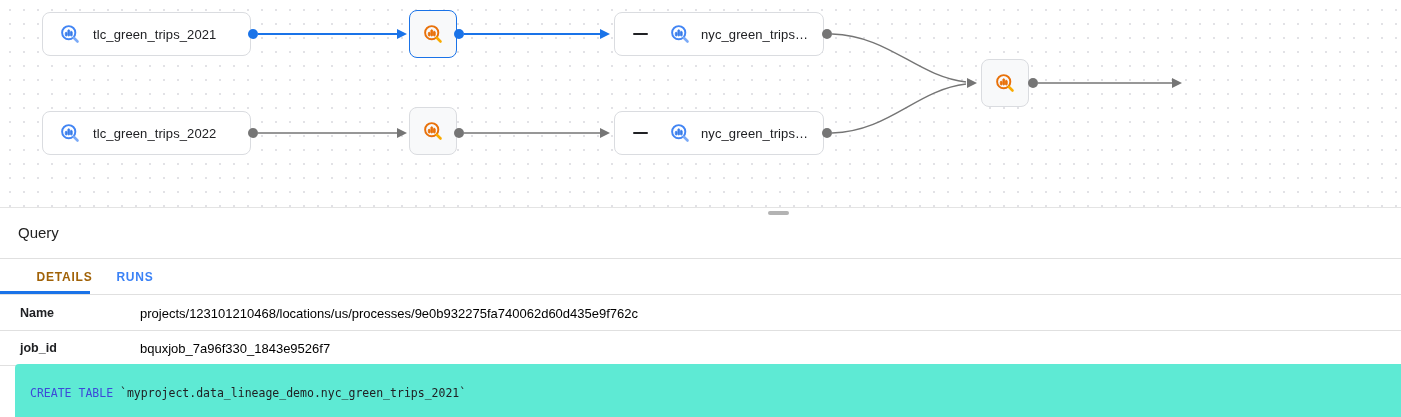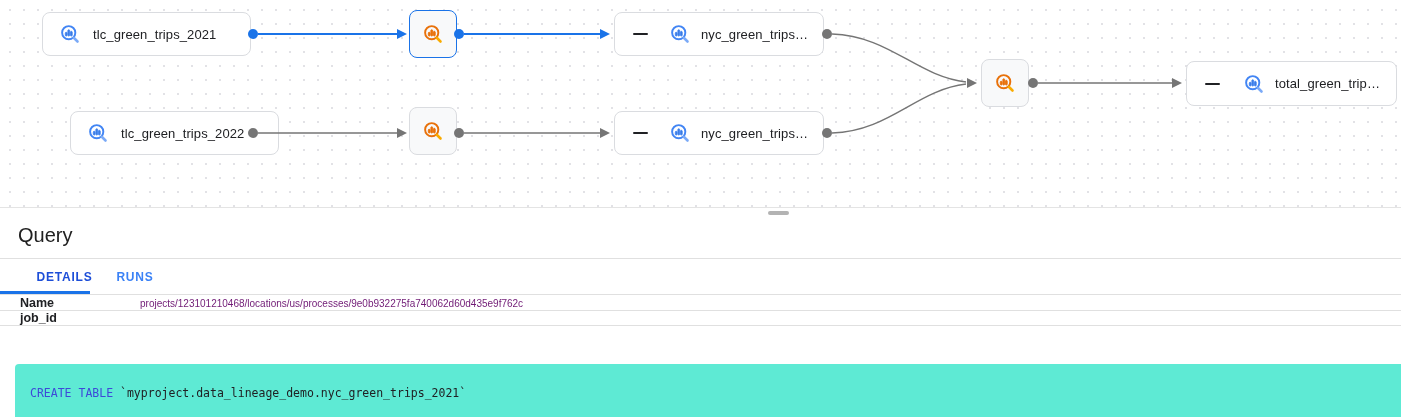--- a/index.html
+++ b/index.html
@@ -52,42 +52,42 @@
   .process-node.selected { border: 1.5px solid #1a73e8; }
 
   
   .drag-handle {
     position: absolute; left: 768px; top: 211px; width: 21px; height: 4px;
     background: #b3b3b3; border-radius: 2px; z-index: 6; cursor: ns-resize;
   }
   .details-panel { position: absolute; top: 208px; left: 0; width: 1401px; height: 209px; background: #fff; }
   .panel-title {
     position: absolute; top: 16px; left: 18px;
-    font-size: 20px; color: #212121; font-weight: 400;
+    font-size: 15px; color: #212121; font-weight: 400;
   }
   .title-divider { position: absolute; top: 50px; left: 0; width: 1401px; border-top: 1px solid #e0e0e0; }
   .tabbar {
     position: absolute; top: 51px; left: 0; width: 1401px; height: 36px;
     display: flex; border-bottom: 1px solid #e0e0e0;
   }
   .tab {
     width: 90px; height: 100%;
     display: flex; align-items: center; justify-content: center;
     font-size: 12px; font-weight: 700; letter-spacing: 0.8px;
     color: #3b82f6; cursor: pointer;
   }
-  .tab.active { color: #1d4ed8; box-shadow: inset 0 -3px 0 #1a73e8; padding-left: 39px; }
+  .tab.active { color: #a16207; box-shadow: inset 0 -3px 0 #1a73e8; padding-left: 39px; }
 
   .kv-rows { position: absolute; top: 88px; left: 0; width: 1401px; }
   .kv-row {
-    display: flex; align-items: center; height: 15px;
+    display: flex; align-items: center; height: 35px;
     border-bottom: 1px solid #e0e0e0;
   }
   .kv-label { width: 140px; padding-left: 20px; font-size: 12.5px; font-weight: 700; color: #202124; }
-  .kv-value { font-size: 10px; color: #701a75; white-space: nowrap; }
+  .kv-value { font-size: 13px; color: #000000; white-space: nowrap; }
 
   
   .code-block {
     position: absolute; left: 15px; top: 364px; width: 1386px; height: 63px;
     background: #5eead4; border-radius: 4px 0 0 0;
     padding: 20px 0 0 15px;
   }
   .code-line {
     font-family: "DejaVu Sans Mono", monospace;
     font-size: 11.5px; line-height: 18px; white-space: pre; color: #202124;
@@ -116,21 +116,21 @@
     <div class="gnode table-node" style="left:42px; top:12px; width:209px;">
       <span class="bq-icon">
         <svg viewBox="0 0 24 24" width="22" height="22">
           <use href="#bq-glyph" fill="#3c78d8" stroke="#4285f4"></use>
           <path d="M16.1 16.1 L20.2 20.2" stroke="#7baaf7" stroke-width="2.8" stroke-linecap="round"></path>
         </svg>
       </span>
       <span class="node-label">tlc_green_trips_2021</span>
     </div>
 
-    <div class="gnode table-node" style="left:42px; top:111px; width:209px;margin-left:28px;">
+    <div class="gnode table-node" style="left:42px; top:111px; width:209px;">
       <span class="bq-icon">
         <svg viewBox="0 0 24 24" width="22" height="22">
           <use href="#bq-glyph" fill="#3c78d8" stroke="#4285f4"></use>
           <path d="M16.1 16.1 L20.2 20.2" stroke="#7baaf7" stroke-width="2.8" stroke-linecap="round"></path>
         </svg>
       </span>
       <span class="node-label">tlc_green_trips_2022</span>
     </div>
 
     <div class="gnode process-node selected" style="left:409px; top:10px;">
@@ -179,32 +179,20 @@
 
     <div class="gnode process-node" style="left:981px; top:59px;">
       <span class="bq-icon">
         <svg viewBox="0 0 24 24" width="22" height="22">
           <use href="#bq-glyph" fill="#e8710a" stroke="#e8710a"></use>
           <path d="M16.1 16.1 L20.2 20.2" stroke="#f9ab00" stroke-width="2.8" stroke-linecap="round"></path>
         </svg>
       </span>
     </div>
 
-    <div class="gnode table-node" style="left:1186px; top:61px; width:211px; height:45px; padding:0 14px 0 18px;">
-      <span class="minus-icon" style="margin-right:23px;">
-          <i></i>
-        </span>
-      <span class="bq-icon" style="margin-right:10px;">
-        <svg viewBox="0 0 24 24" width="22" height="22">
-          <use href="#bq-glyph" fill="#3c78d8" stroke="#4285f4"></use>
-          <path d="M16.1 16.1 L20.2 20.2" stroke="#7baaf7" stroke-width="2.8" stroke-linecap="round"></path>
-        </svg>
-      </span>
-      <span class="node-label">total_green_trip…</span>
-    </div>
 
     <svg class="edges-svg" width="1401" height="208">
 
       <g stroke="#1a73e8" fill="#1a73e8">
         <circle cx="253" cy="34" r="5" stroke="none"></circle>
         <line x1="258" y1="34" x2="398" y2="34" stroke-width="1.8"></line>
         <path d="M407,34 l-10,-5 v10 z" stroke="none"></path>
         <circle cx="459" cy="34" r="5" stroke="none"></circle>
         <line x1="464" y1="34" x2="600" y2="34" stroke-width="1.8"></line>
         <path d="M610,34 l-10,-5 v10 z" stroke="none"></path>
@@ -246,20 +234,21 @@
       <div class="tab">RUNS</div>
     </div>
 
     <div class="kv-rows">
       <div class="kv-row">
         <div class="kv-label">Name</div>
         <div class="kv-value">projects/123101210468/locations/us/processes/9e0b932275fa740062d60d435e9f762c</div>
       </div>
       <div class="kv-row">
         <div class="kv-label">job_id</div>
+        <div class="kv-value">bquxjob_7a96f330_1843e9526f7</div>
       </div>
     </div>
   </div>
 
   <div class="code-block">
     <div class="code-line"><span class="kw">CREATE TABLE</span><span class="pl"> `myproject.data_lineage_demo.nyc_green_trips_2021`</span></div>
   </div>
 
 </div>
 

